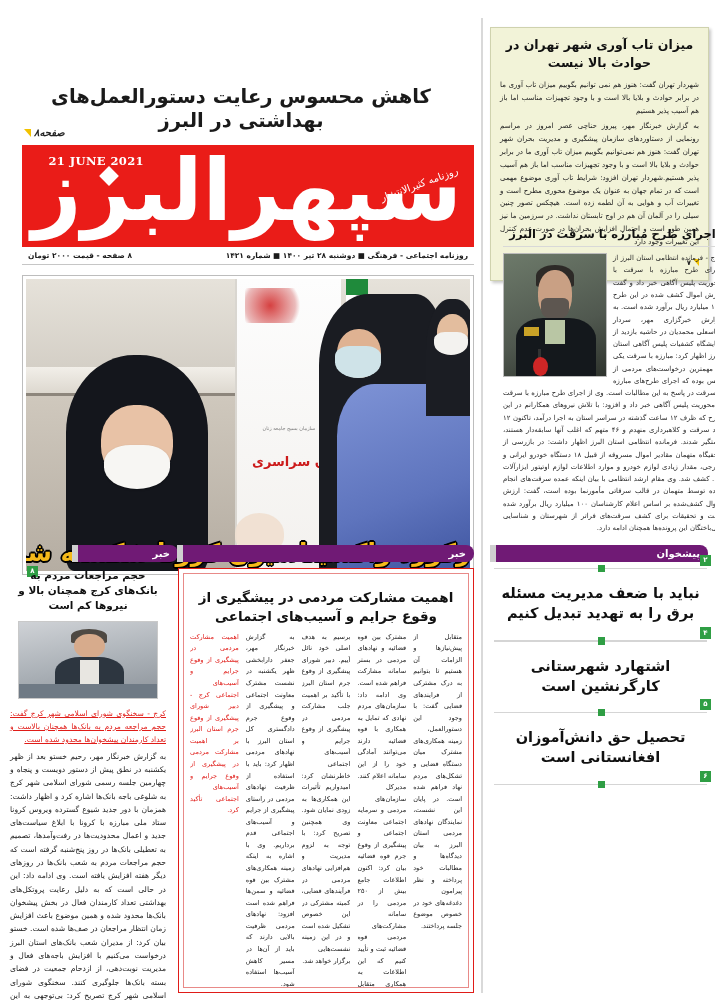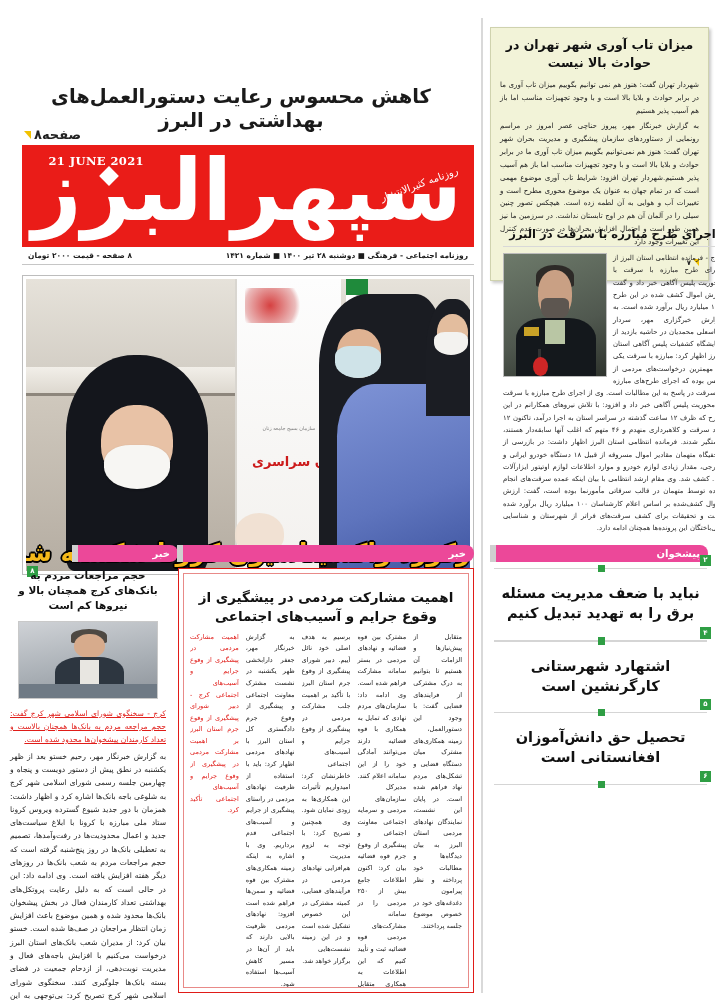--- a/index.html
+++ b/index.html
@@ -45,23 +45,24 @@
 
   .page-ref {
     position: absolute;
     left: 24px; top: 80px;
     display: flex;
     align-items: center;
     gap: 3px;
     direction: rtl;
   }
   .page-ref .lbl {
-    font-size: 13px;
+    font-size: 10px;
     color: #222;
     font-weight: bold;
+    font-style: italic;
   }
   .tri-mark {
     width: 0; height: 0;
     border-top: 8px solid #f2c200;
     border-left: 7px solid transparent;
   }
 
   
   .masthead {
     position: absolute;
@@ -270,21 +271,21 @@
     font-size: 7px;
     line-height: 11px;
     text-align: center;
     font-weight: bold;
   }
 
   
   .sect-bar {
     position: absolute;
     height: 17px;
-    background: #ec4899;
+    background: #701a75;
     border-radius: 0 8px 8px 0;
     display: flex;
     align-items: center;
     justify-content: flex-start;
     direction: rtl;
   }
   .sect-bar .sb-label {
     color: #ffffff;
     font-size: 10px;
     font-weight: bold;

